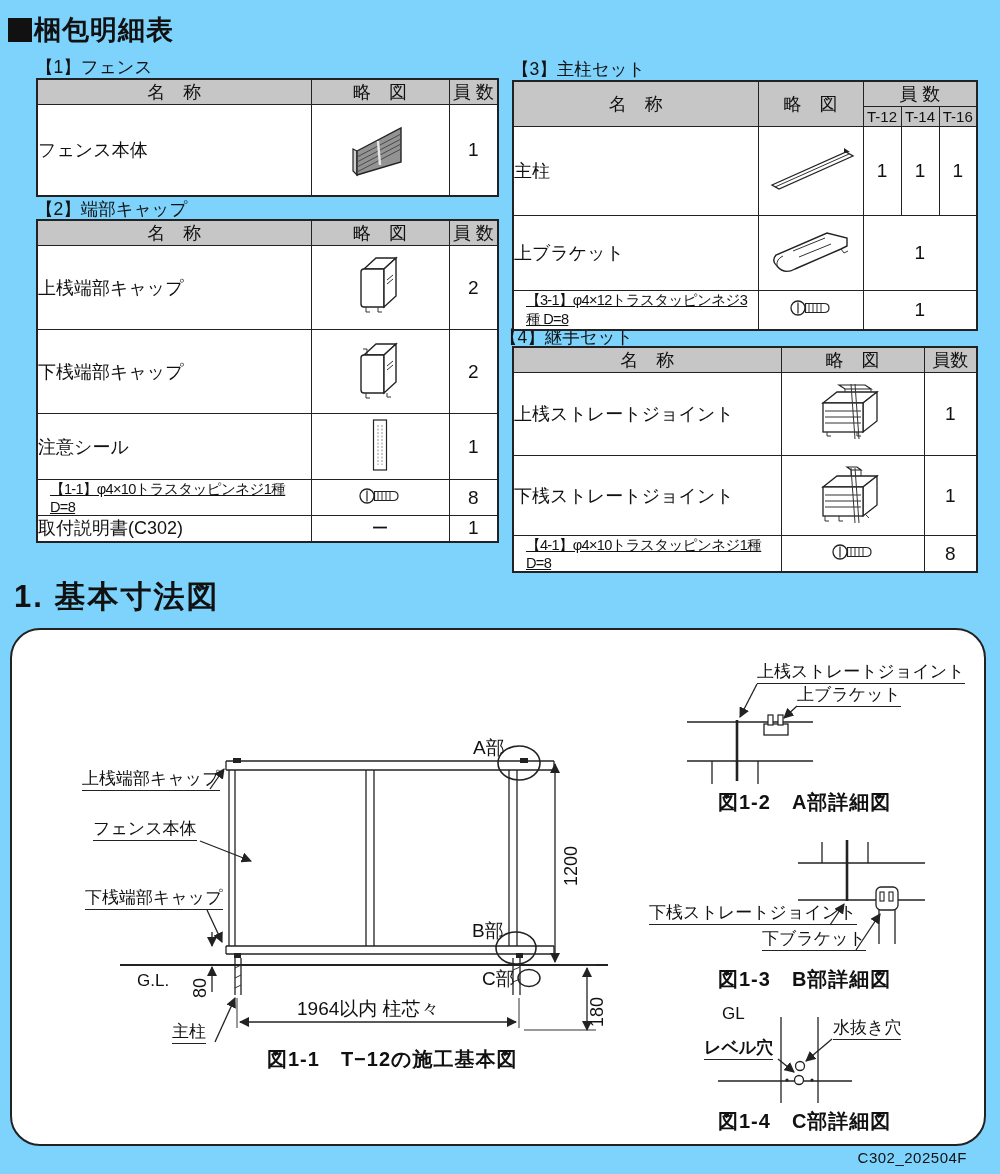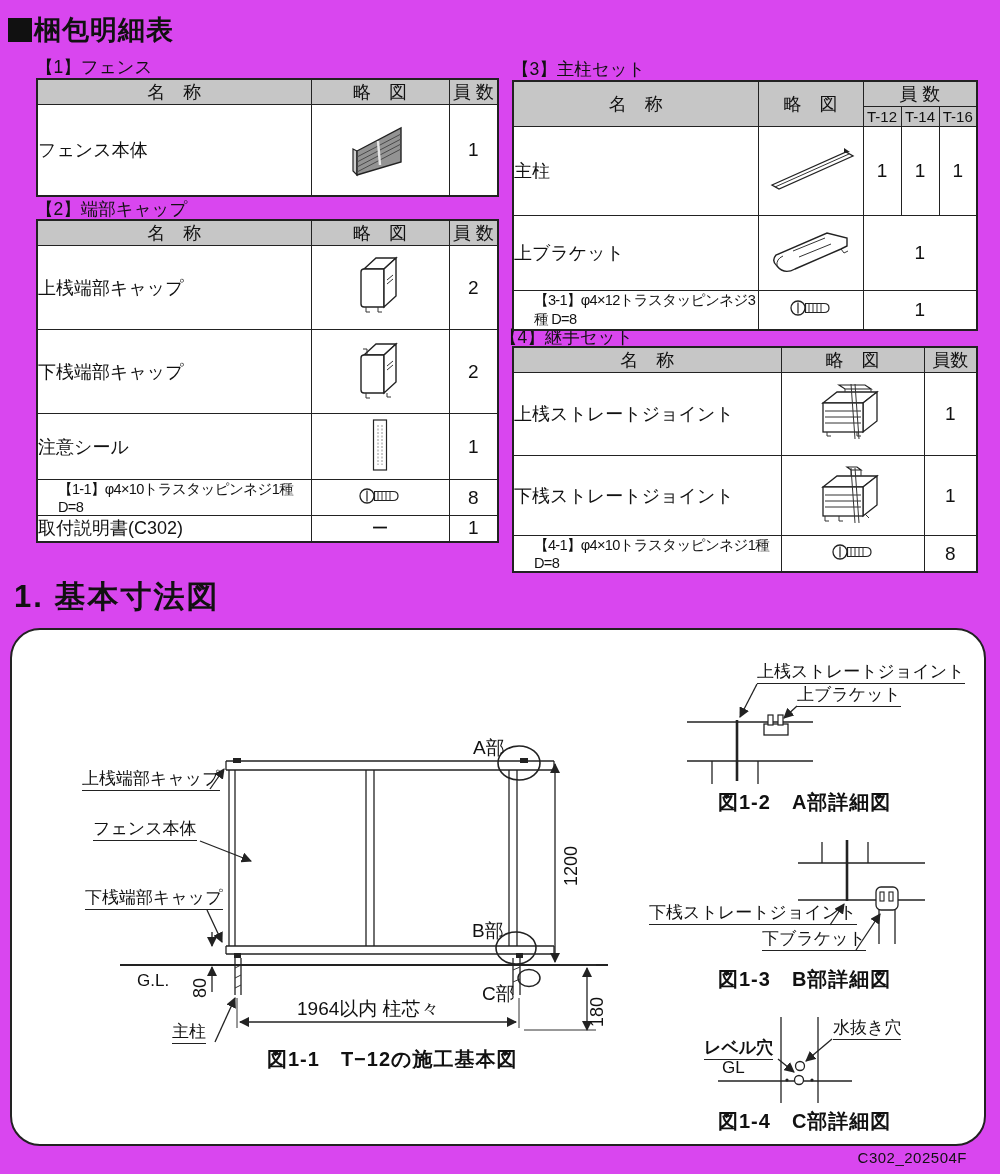--- a/index.html
+++ b/index.html
@@ -1,29 +1,29 @@
 <!DOCTYPE html>
 <html><head>
 <meta charset="utf-8">
 <style>
   html,body{margin:0;padding:0;background:#fff;}
-  .page{position:relative;width:1000px;height:1174px;background:#d946ef;overflow:hidden;
+  .page{position:relative;width:1000px;height:1174px;background:#7dd3fc;overflow:hidden;
         font-family:"Liberation Sans","DejaVu Sans",sans-serif;color:#111;}
   
   .h1{position:absolute;left:8px;top:12px;font-size:27px;font-weight:bold;letter-spacing:1px;display:flex;align-items:center;}
   .sq{display:inline-block;width:24px;height:24px;background:#111;margin-right:2px;}
   .h2{position:absolute;left:14px;top:576px;font-size:31px;font-weight:bold;letter-spacing:2px;}
   .tlabel{position:absolute;font-size:17.5px;white-space:nowrap;}
   
   table.pt{position:absolute;border-collapse:collapse;table-layout:fixed;background:#fff;border:2.5px solid #222;}
   table.pt th,table.pt td{border:1.5px solid #222;padding:0;overflow:hidden;}
   table.pt th{background:#c6c6c6;font-weight:500;font-size:18px;text-align:center;}
   table.pt th.sub{font-size:15px;font-weight:500;}
   td.name{text-align:left;padding-left:9px;font-size:18px;}
-  td.name.small{font-size:14.6px;letter-spacing:-0.7px;padding-left:20px;}
+  td.name.small{font-size:14.6px;letter-spacing:-0.7px;padding-left:12px;text-decoration:underline;}
   td.qty{text-align:center;font-size:19px;}
   td.sk{text-align:center;vertical-align:middle;}
   td.dash{text-align:center;font-size:17px;}
   
   .dbox{position:absolute;left:10px;top:628px;width:972px;height:514px;border:2.5px solid #222;border-radius:30px;background:#fff;}
   svg.overlay{position:absolute;left:0;top:0;pointer-events:none;}
   .lbl{position:absolute;font-size:17px;white-space:nowrap;line-height:1.1;z-index:3;}
   .lbl.u{border-bottom:1.5px solid #222;padding-bottom:1px;}
   .lbl.big{font-size:19px;}
   .cap{position:absolute;font-size:20px;font-weight:bold;white-space:nowrap;letter-spacing:1px;z-index:3;}
@@ -402,35 +402,35 @@
     </g>
   </svg>
 
   <span class="lbl u" style="left:82px;top:770px;">上桟端部キャップ</span>
   <span class="lbl u" style="left:93px;top:820px;">フェンス本体</span>
   <span class="lbl u" style="left:85px;top:889px;">下桟端部キャップ</span>
   <span class="lbl" style="left:137px;top:972px;">G.L.</span>
   <span class="lbl u" style="left:172px;top:1023px;">主柱</span>
   <span class="lbl big" style="left:473px;top:738px;">A部</span>
   <span class="lbl big" style="left:472px;top:921px;">B部</span>
-  <span class="lbl big" style="left:482px;top:969px;margin-top:15px;">C部</span>
+  <span class="lbl big" style="left:482px;top:969px;">C部</span>
   <span class="rot" style="left:571px;top:866px;">1200</span>
   <span class="rot" style="left:200px;top:988px;">80</span>
   <span class="rot" style="left:597px;top:1012px;">180</span>
   <span class="lbl big" style="left:297px;top:999px;">1964以内 柱芯々</span>
   <span class="cap" style="left:267px;top:1046px;">図1-1　T−12の施工基本図</span>
 
   <span class="lbl u" style="left:757px;top:663px;">上桟ストレートジョイント</span>
   <span class="lbl u" style="left:797px;top:686px;">上ブラケット</span>
   <span class="cap" style="left:718px;top:789px;">図1-2　A部詳細図</span>
 
   <span class="lbl u" style="left:649px;top:904px;">下桟ストレートジョイント</span>
   <span class="lbl u" style="left:762px;top:930px;">下ブラケット</span>
   <span class="cap" style="left:718px;top:966px;">図1-3　B部詳細図</span>
 
   <span class="lbl u" style="left:833px;top:1019px;">水抜き穴</span>
   <span class="lbl u" style="left:704px;top:1039px;font-weight:bold;">レベル穴</span>
-  <span class="lbl" style="left:722px;top:1059px;text-align:center;">GL</span>
+  <span class="lbl" style="left:722px;top:1005px;text-align:center;">GL</span>
   <span class="cap" style="left:718px;top:1108px;">図1-4　C部詳細図</span>
 
   <span class="footer">C302_202504F</span>
 
 </div>
 
 </body></html>

